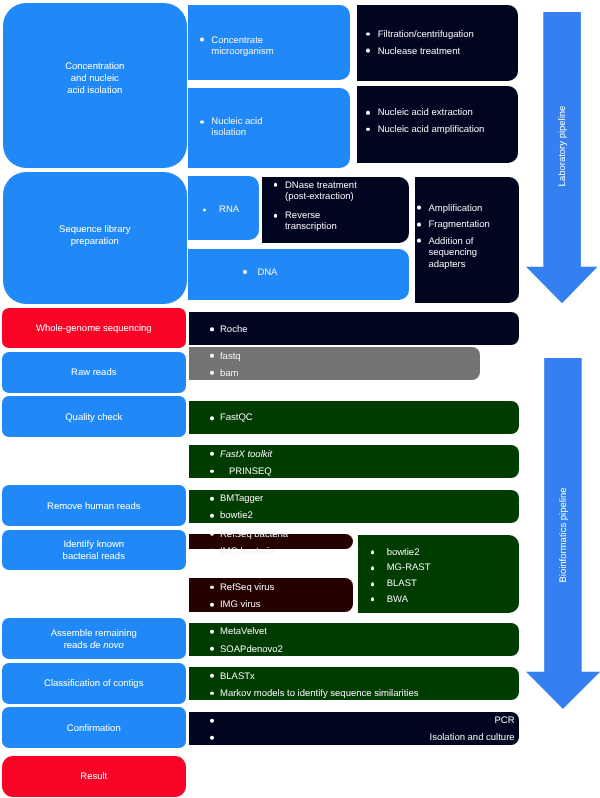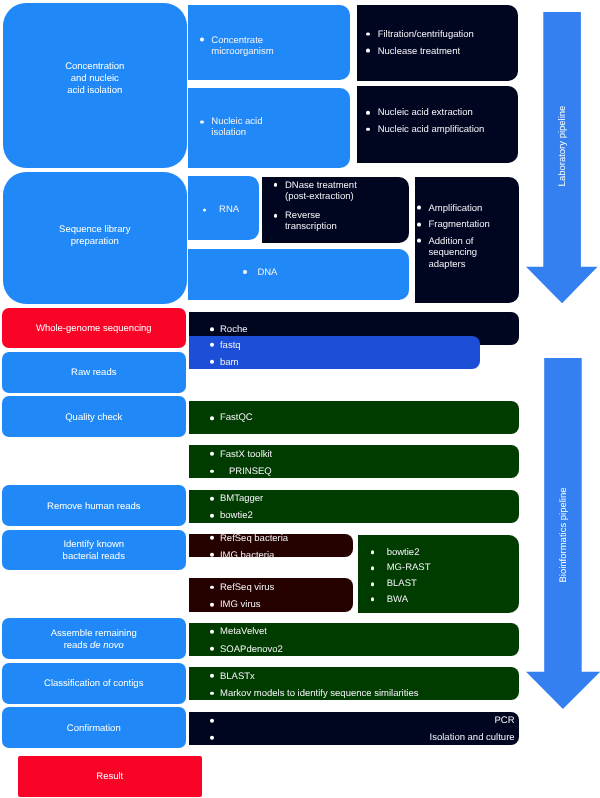--- a/index.html
+++ b/index.html
@@ -106,54 +106,54 @@
       <div class="ctr" style="transform: translateY(calc(-50% + 1.6px));">Whole-genome sequencing</div>
     </div>
     <div class="box" style="left: 188.8px; top: 312px; width: 329.8px; height: 33.2px; background: rgb(0, 5, 32); border-radius: 0px 8px 8px 0px;">
       <ul class="bul" style="left: 31.2px; transform: translateY(calc(-50% + 3.9px));">
         <li style="margin-bottom: 6.1px; line-height: 11.1px;"><span class="dot" style="left: -10px;"></span><span class="btxt">Roche</span></li>
       </ul>
     </div>
     <div class="box" style="left: 2px; top: 352px; width: 183.5px; height: 40.8px; background: rgb(32, 137, 247); border-radius: 7px;">
       <div class="ctr" style="transform: translateY(calc(-50% + 1.6px));">Raw reads</div>
     </div>
-    <div class="box" style="left: 188.8px; top: 336px; width: 291px; height: 33.2px; background: #1d4ed8; border-radius: 0px 8px 8px 0px;">
+    <div class="box" style="left: 188.8px; top: 347px; width: 291px; height: 33.2px; background: #737373; border-radius: 0px 8px 8px 0px;">
       <ul class="bul" style="left: 31.2px; transform: translateY(calc(-50% + 3.9px));">
         <li style="margin-bottom: 6.1px; line-height: 11.1px;"><span class="dot" style="left: -10px;"></span><span class="btxt">fastq</span></li>
         <li style="margin-bottom: 6.1px; line-height: 11.1px;"><span class="dot" style="left: -10px;"></span><span class="btxt">bam</span></li>
       </ul>
     </div>
     <div class="box" style="left: 2px; top: 396.4px; width: 183.5px; height: 40.8px; background: rgb(32, 137, 247); border-radius: 7px;">
       <div class="ctr" style="transform: translateY(calc(-50% + 1.6px));">Quality check</div>
     </div>
     <div class="box" style="left: 188.8px; top: 400.8px; width: 329.8px; height: 33.2px; background: rgb(0, 60, 0); border-radius: 0px 8px 8px 0px;">
       <ul class="bul" style="left: 31.2px; transform: translateY(calc(-50% + 3.9px));">
         <li style="margin-bottom: 6.1px; line-height: 11.1px;"><span class="dot" style="left: -10px;"></span><span class="btxt">FastQC</span></li>
       </ul>
     </div>
     <div class="box" style="left: 188.8px; top: 445.2px; width: 329.8px; height: 33.2px; background: rgb(0, 60, 0); border-radius: 0px 8px 8px 0px;">
       <ul class="bul" style="left: 31.2px; transform: translateY(calc(-50% + 3.9px));">
-        <li style="margin-bottom: 6.1px; line-height: 11.1px;"><span class="dot" style="left: -10px;"></span><span class="btxt">FastX toolkit</span></li>
+        <li style="margin-bottom: 6.1px; line-height: 11.1px; font-style: italic;"><span class="dot" style="left: -10px;"></span><span class="btxt">FastX toolkit</span></li>
         <li style="margin-bottom: 6.1px; line-height: 11.1px; padding-left: 9px;"><span class="dot" style="left: -10px;"></span><span class="btxt">PRINSEQ</span></li>
       </ul>
     </div>
     <div class="box" style="left: 2px; top: 485.2px; width: 183.5px; height: 40.8px; background: rgb(32, 137, 247); border-radius: 7px;">
       <div class="ctr" style="transform: translateY(calc(-50% + 1.6px));">Remove human reads</div>
     </div>
     <div class="box" style="left: 188.8px; top: 489.6px; width: 329.8px; height: 33.2px; background: rgb(0, 60, 0); border-radius: 0px 8px 8px 0px;">
       <ul class="bul" style="left: 31.2px; transform: translateY(calc(-50% + 3.9px));">
         <li style="margin-bottom: 6.1px; line-height: 11.1px;"><span class="dot" style="left: -10px;"></span><span class="btxt">BMTagger</span></li>
         <li style="margin-bottom: 6.1px; line-height: 11.1px;"><span class="dot" style="left: -10px;"></span><span class="btxt">bowtie2</span></li>
       </ul>
     </div>
     <div class="box" style="left: 2px; top: 529.6px; width: 183.5px; height: 40.8px; background: rgb(32, 137, 247); border-radius: 7px;">
       <div class="ctr" style="transform: translateY(calc(-50% + 1.6px));">Identify known
 bacterial reads</div>
     </div>
-    <div class="box" style="left: 188.8px; top: 534px; width: 164px; height: 23px; background: rgb(37, 2, 0); border-radius: 0px 8px 8px 0px;">
+    <div class="box" style="left: 188.8px; top: 534px; width: 164px; height: 15px; background: rgb(37, 2, 0); border-radius: 0px 8px 8px 0px;">
       <ul class="bul" style="left: 31.2px; transform: translateY(calc(-50% + 3.9px));">
         <li style="margin-bottom: 6.1px; line-height: 11.1px;"><span class="dot" style="left: -10px;"></span><span class="btxt">RefSeq bacteria</span></li>
         <li style="margin-bottom: 6.1px; line-height: 11.1px;"><span class="dot" style="left: -10px;"></span><span class="btxt">IMG bacteria</span></li>
       </ul>
     </div>
     <div class="box" style="left: 188.8px; top: 578.4px; width: 164px; height: 33.2px; background: rgb(37, 2, 0); border-radius: 0px 8px 8px 0px;">
       <ul class="bul" style="left: 31.2px; transform: translateY(calc(-50% + 3.9px));">
         <li style="margin-bottom: 6.1px; line-height: 11.1px;"><span class="dot" style="left: -10px;"></span><span class="btxt">RefSeq virus</span></li>
         <li style="margin-bottom: 6.1px; line-height: 11.1px;"><span class="dot" style="left: -10px;"></span><span class="btxt">IMG virus</span></li>
       </ul>
@@ -179,21 +179,21 @@
     </div>
     <div class="box" style="left: 2px; top: 707.2px; width: 183.5px; height: 40.8px; background: rgb(32, 137, 247); border-radius: 7px;">
       <div class="ctr" style="transform: translateY(calc(-50% + 1.6px));">Confirmation</div>
     </div>
     <div class="box" style="left: 188.8px; top: 711.6px; width: 329.8px; height: 33.2px; background: rgb(0, 5, 32); border-radius: 0px 8px 8px 0px; text-align: right;">
       <ul class="bul" style="left: 31.2px; transform: translateY(calc(-50% + 3.9px));">
         <li style="margin-bottom: 6.1px; line-height: 11.1px;"><span class="dot" style="left: -10px;"></span><span class="btxt">PCR</span></li>
         <li style="margin-bottom: 6.1px; line-height: 11.1px;"><span class="dot" style="left: -10px;"></span><span class="btxt">Isolation and culture</span></li>
       </ul>
     </div>
-    <div class="box" style="left: 18px; top: 756px; width: 183.5px; height: 40.5px; background: rgb(249, 3, 39); border-radius: 2px;">
+    <div class="box" style="left: 2px; top: 756px; width: 183.5px; height: 40.5px; background: rgb(249, 3, 39); border-radius: 11px;">
       <div class="ctr" style="transform: translateY(calc(-50% + 1.6px));">Result</div>
     </div>
     <div class="box" style="left: 358.2px; top: 534.8px; width: 160.4px; height: 78px; background: rgb(0, 60, 0); border-radius: 0px 10px 10px 0px;">
       <ul class="bul" style="left: 28.5px; transform: translateY(calc(-50% + 4.7px));">
         <li style="margin-bottom: 4.6px; line-height: 11.1px;"><span class="dot" style="left: -16.2px;"></span><span class="btxt">bowtie2</span></li>
         <li style="margin-bottom: 4.6px; line-height: 11.1px;"><span class="dot" style="left: -16.2px;"></span><span class="btxt">MG-RAST</span></li>
         <li style="margin-bottom: 4.6px; line-height: 11.1px;"><span class="dot" style="left: -16.2px;"></span><span class="btxt">BLAST</span></li>
         <li style="margin-bottom: 4.6px; line-height: 11.1px;"><span class="dot" style="left: -16.2px;"></span><span class="btxt">BWA</span></li>
       </ul>
     </div>

